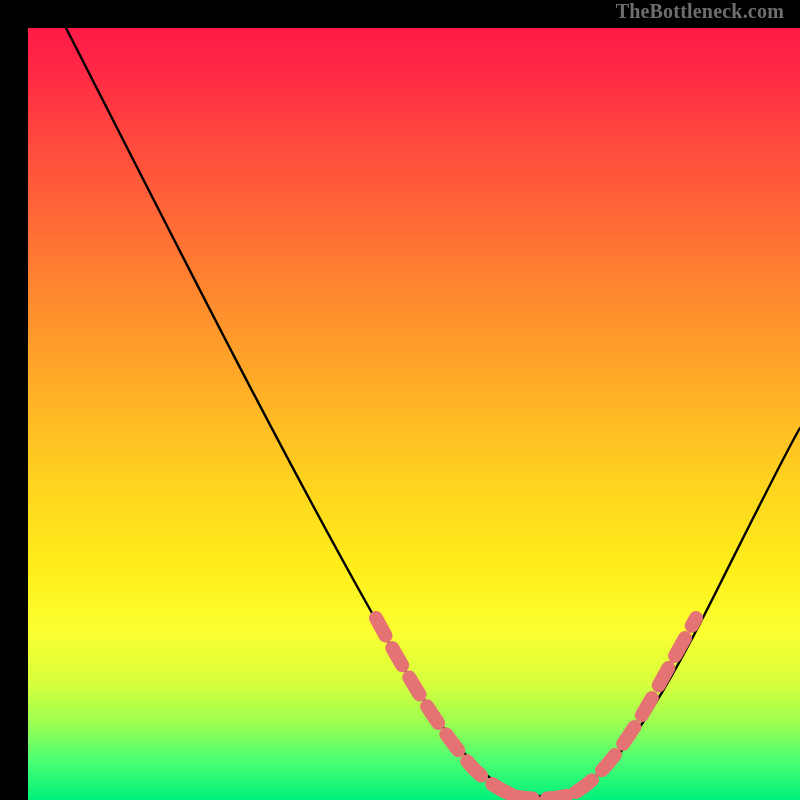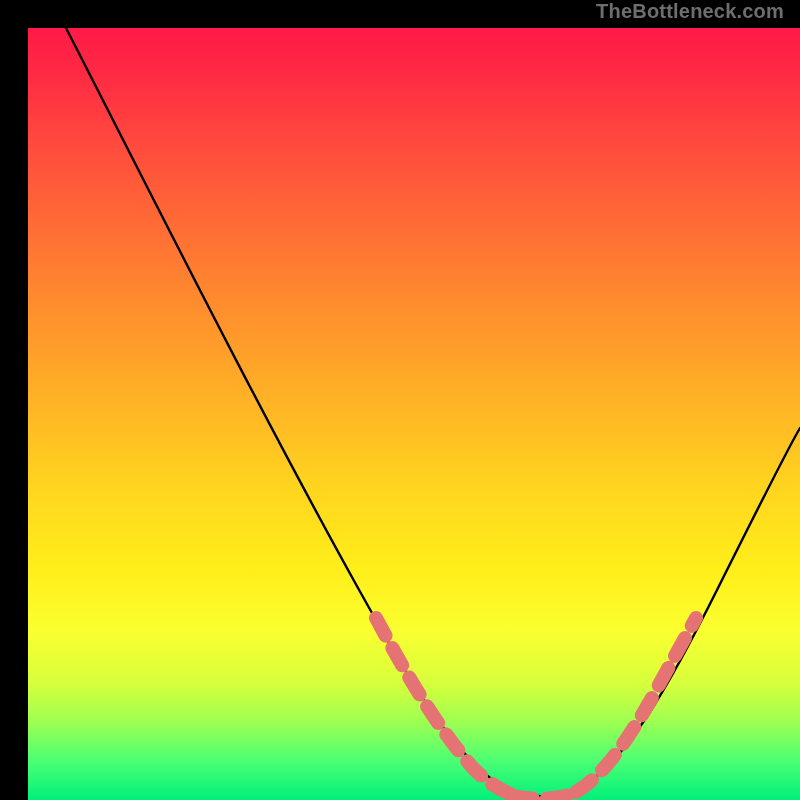--- a/index.html
+++ b/index.html
@@ -51,20 +51,21 @@
   }
   .watermark {
     position: absolute;
     top: 0;
     right: 16px;
     color: #6e6e6e;
     font-size: 20px;
     font-weight: 600;
     letter-spacing: 0.2px;
     user-select: none;
+    font-family: Liberation Serif, serif;
   }
   svg.curve {
     position: absolute;
     left: 0;
     top: 0;
     width: 100%;
     height: 100%;
     overflow: visible;
   }
 </style>

